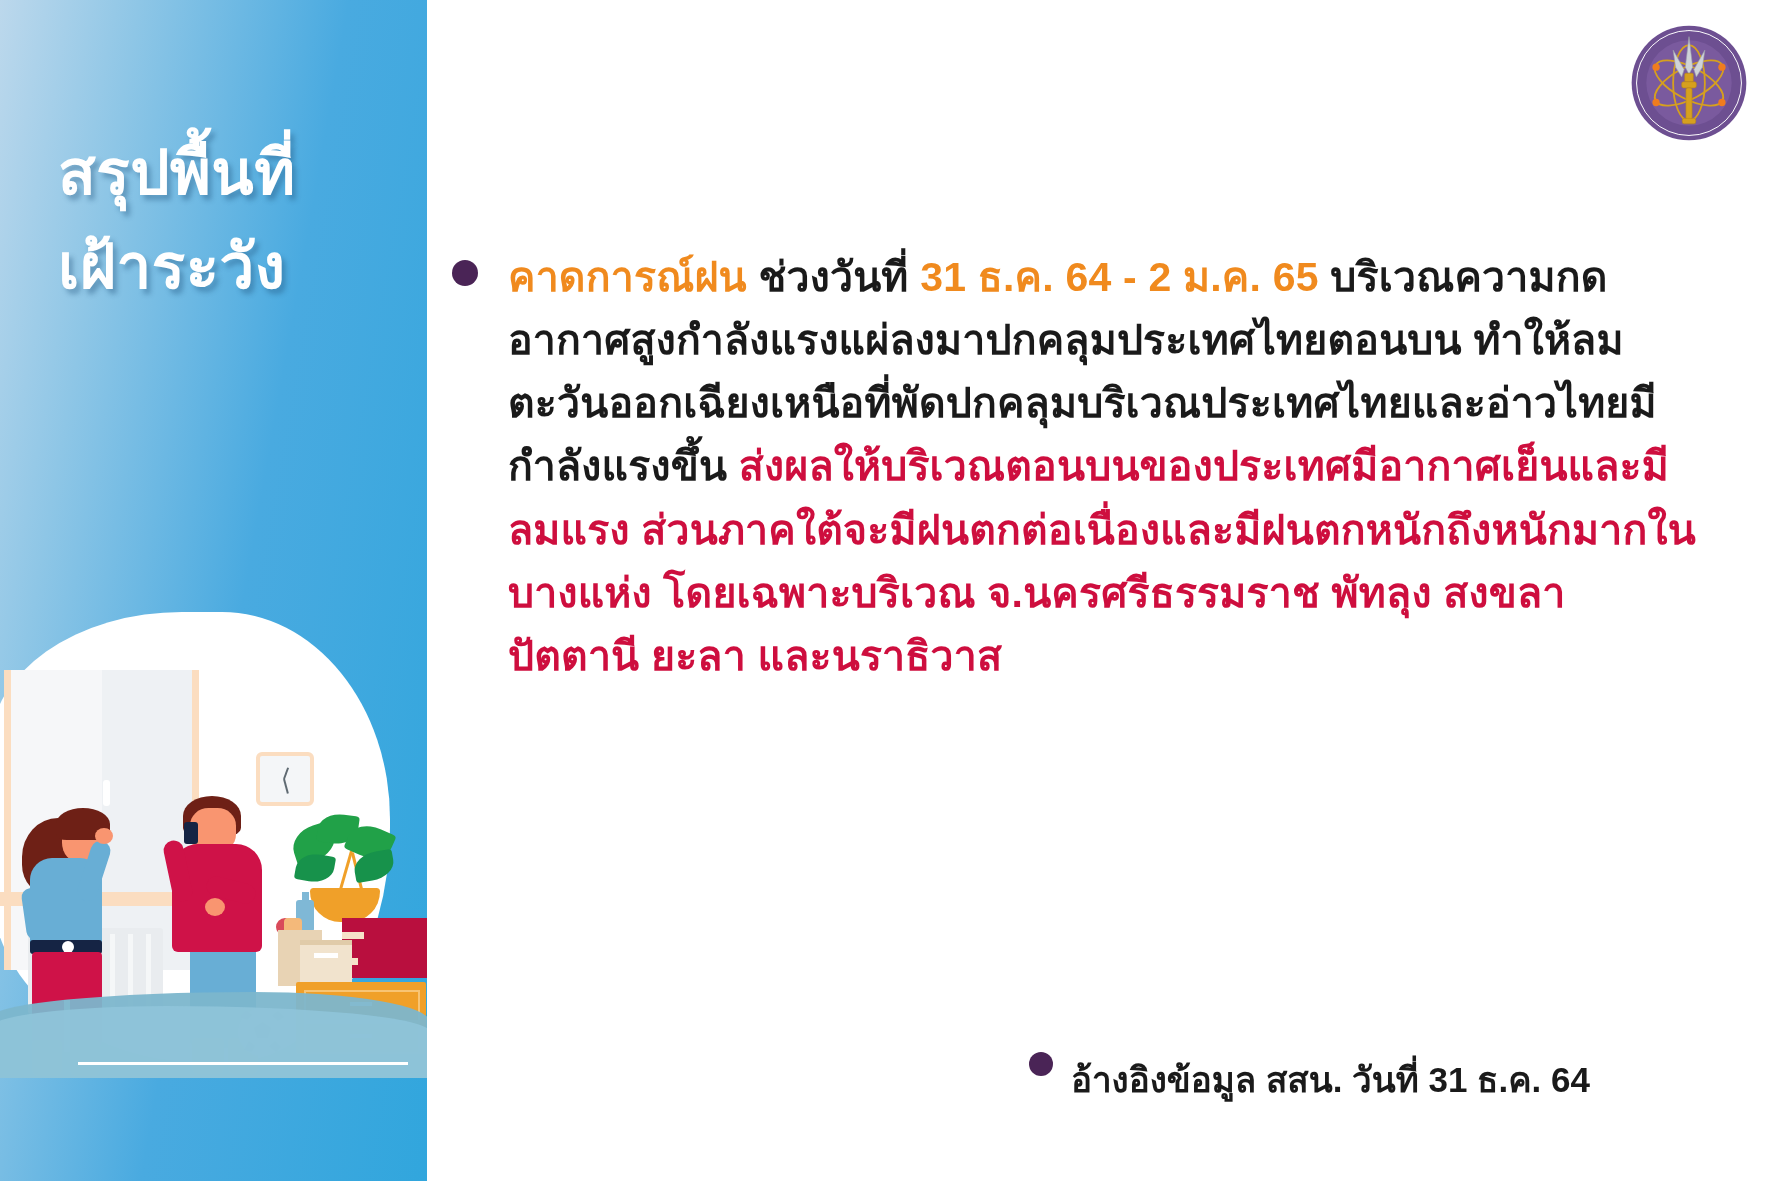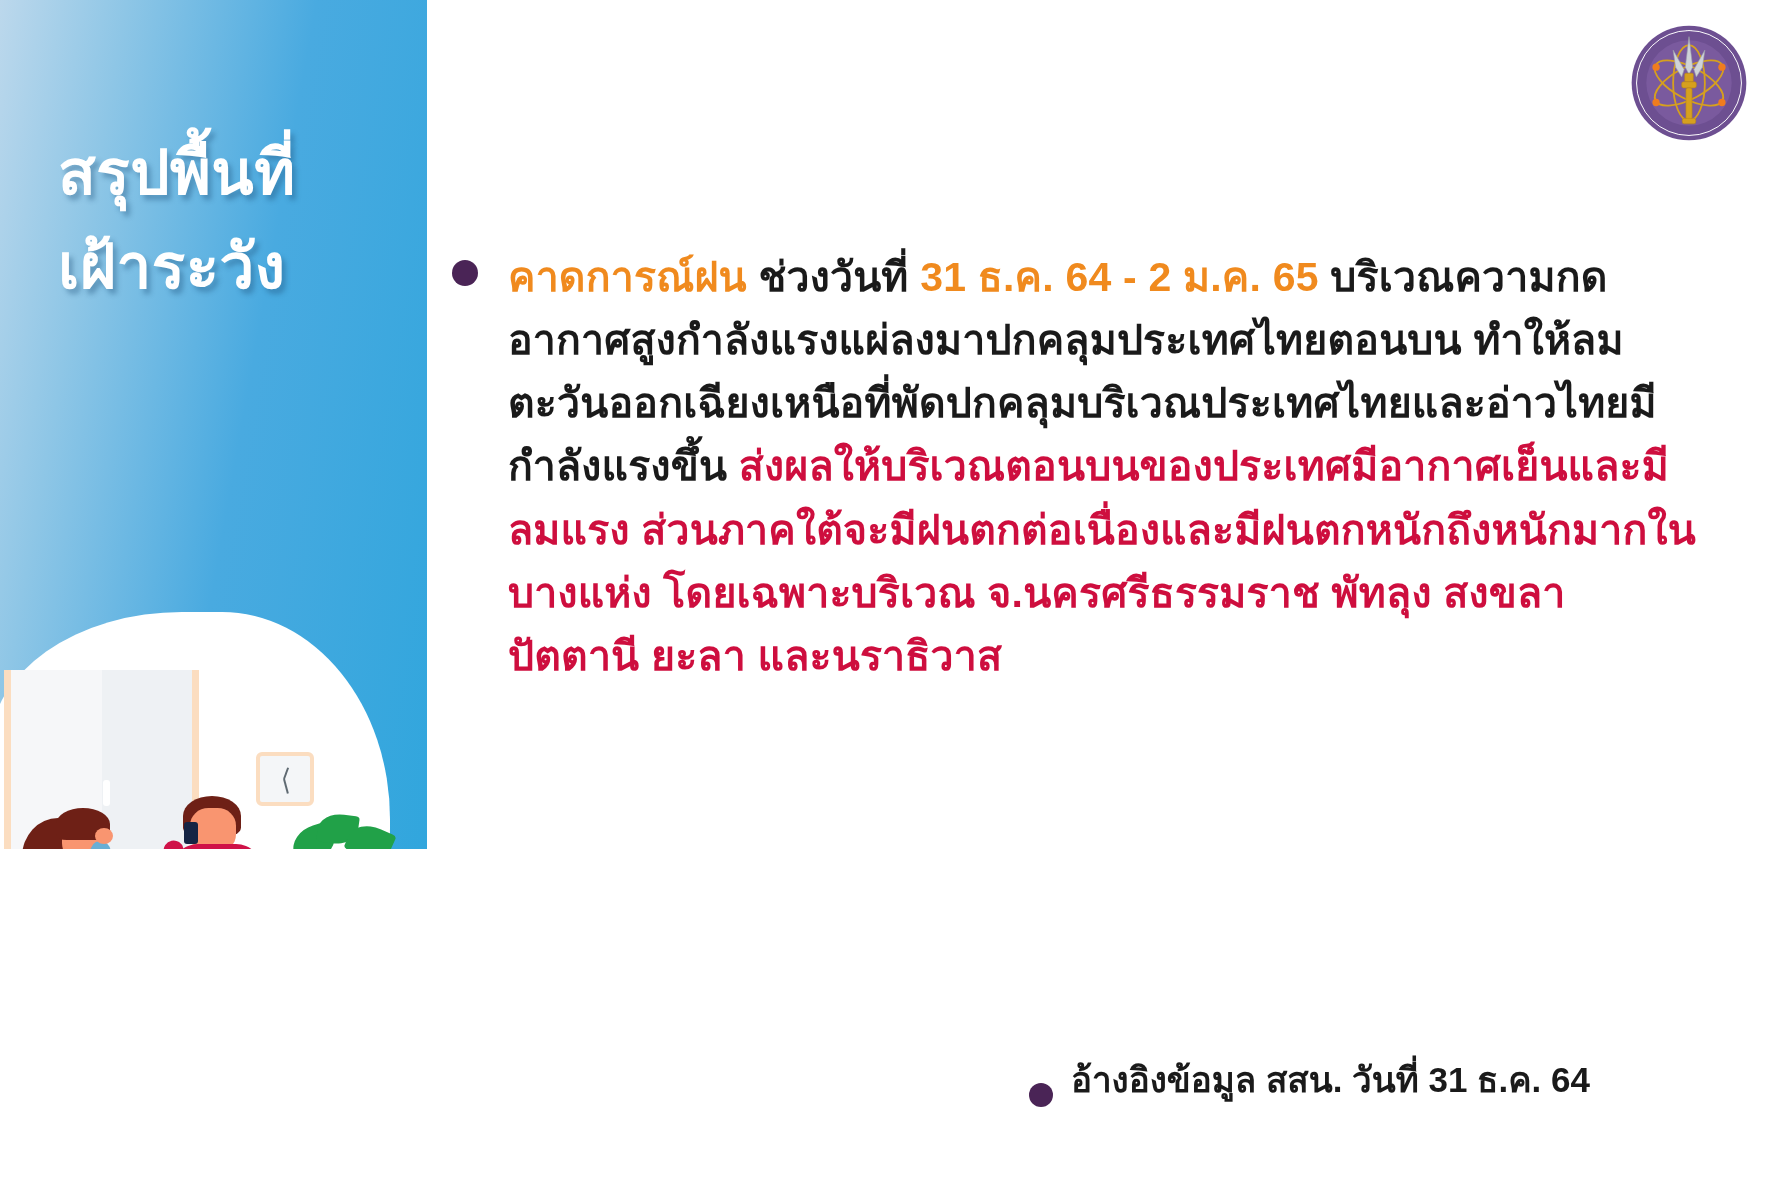--- a/index.html
+++ b/index.html
@@ -17,21 +17,21 @@
     background: #ffffff;
     overflow: hidden;
   }
 
   
   #left-panel {
     position: absolute;
     left: 0;
     top: 0;
     width: 427px;
-    height: 849px;
+    height: 1181px;
     background: linear-gradient(100deg, #bcd8ec 0%, #8ec6e6 22%, #49aae0 55%, #31a6dd 100%);
     overflow: hidden;
     text-decoration: underline;
   }
   #panel-title {
     position: absolute;
     left: 58px;
     top: 126px;
     width: 360px;
     color: #ffffff;
@@ -203,21 +203,21 @@
   .t-orange { color: #f08a1e; }
   .t-red    { color: #ce0e3e; }
   .t-dark   { color: #1a1a1a; }
 
   
   #footer {
     position: absolute;
     right: 182px;
     bottom: 74px;
     display: flex;
-    align-items: flex-end;
+    align-items: flex-start;
     gap: 18px;
   }
   #footer-bullet {
     width: 24px;
     height: 24px;
     background: #4a2456;
     border-radius: 50%;
     flex: none;
   }
   #footer-text {

